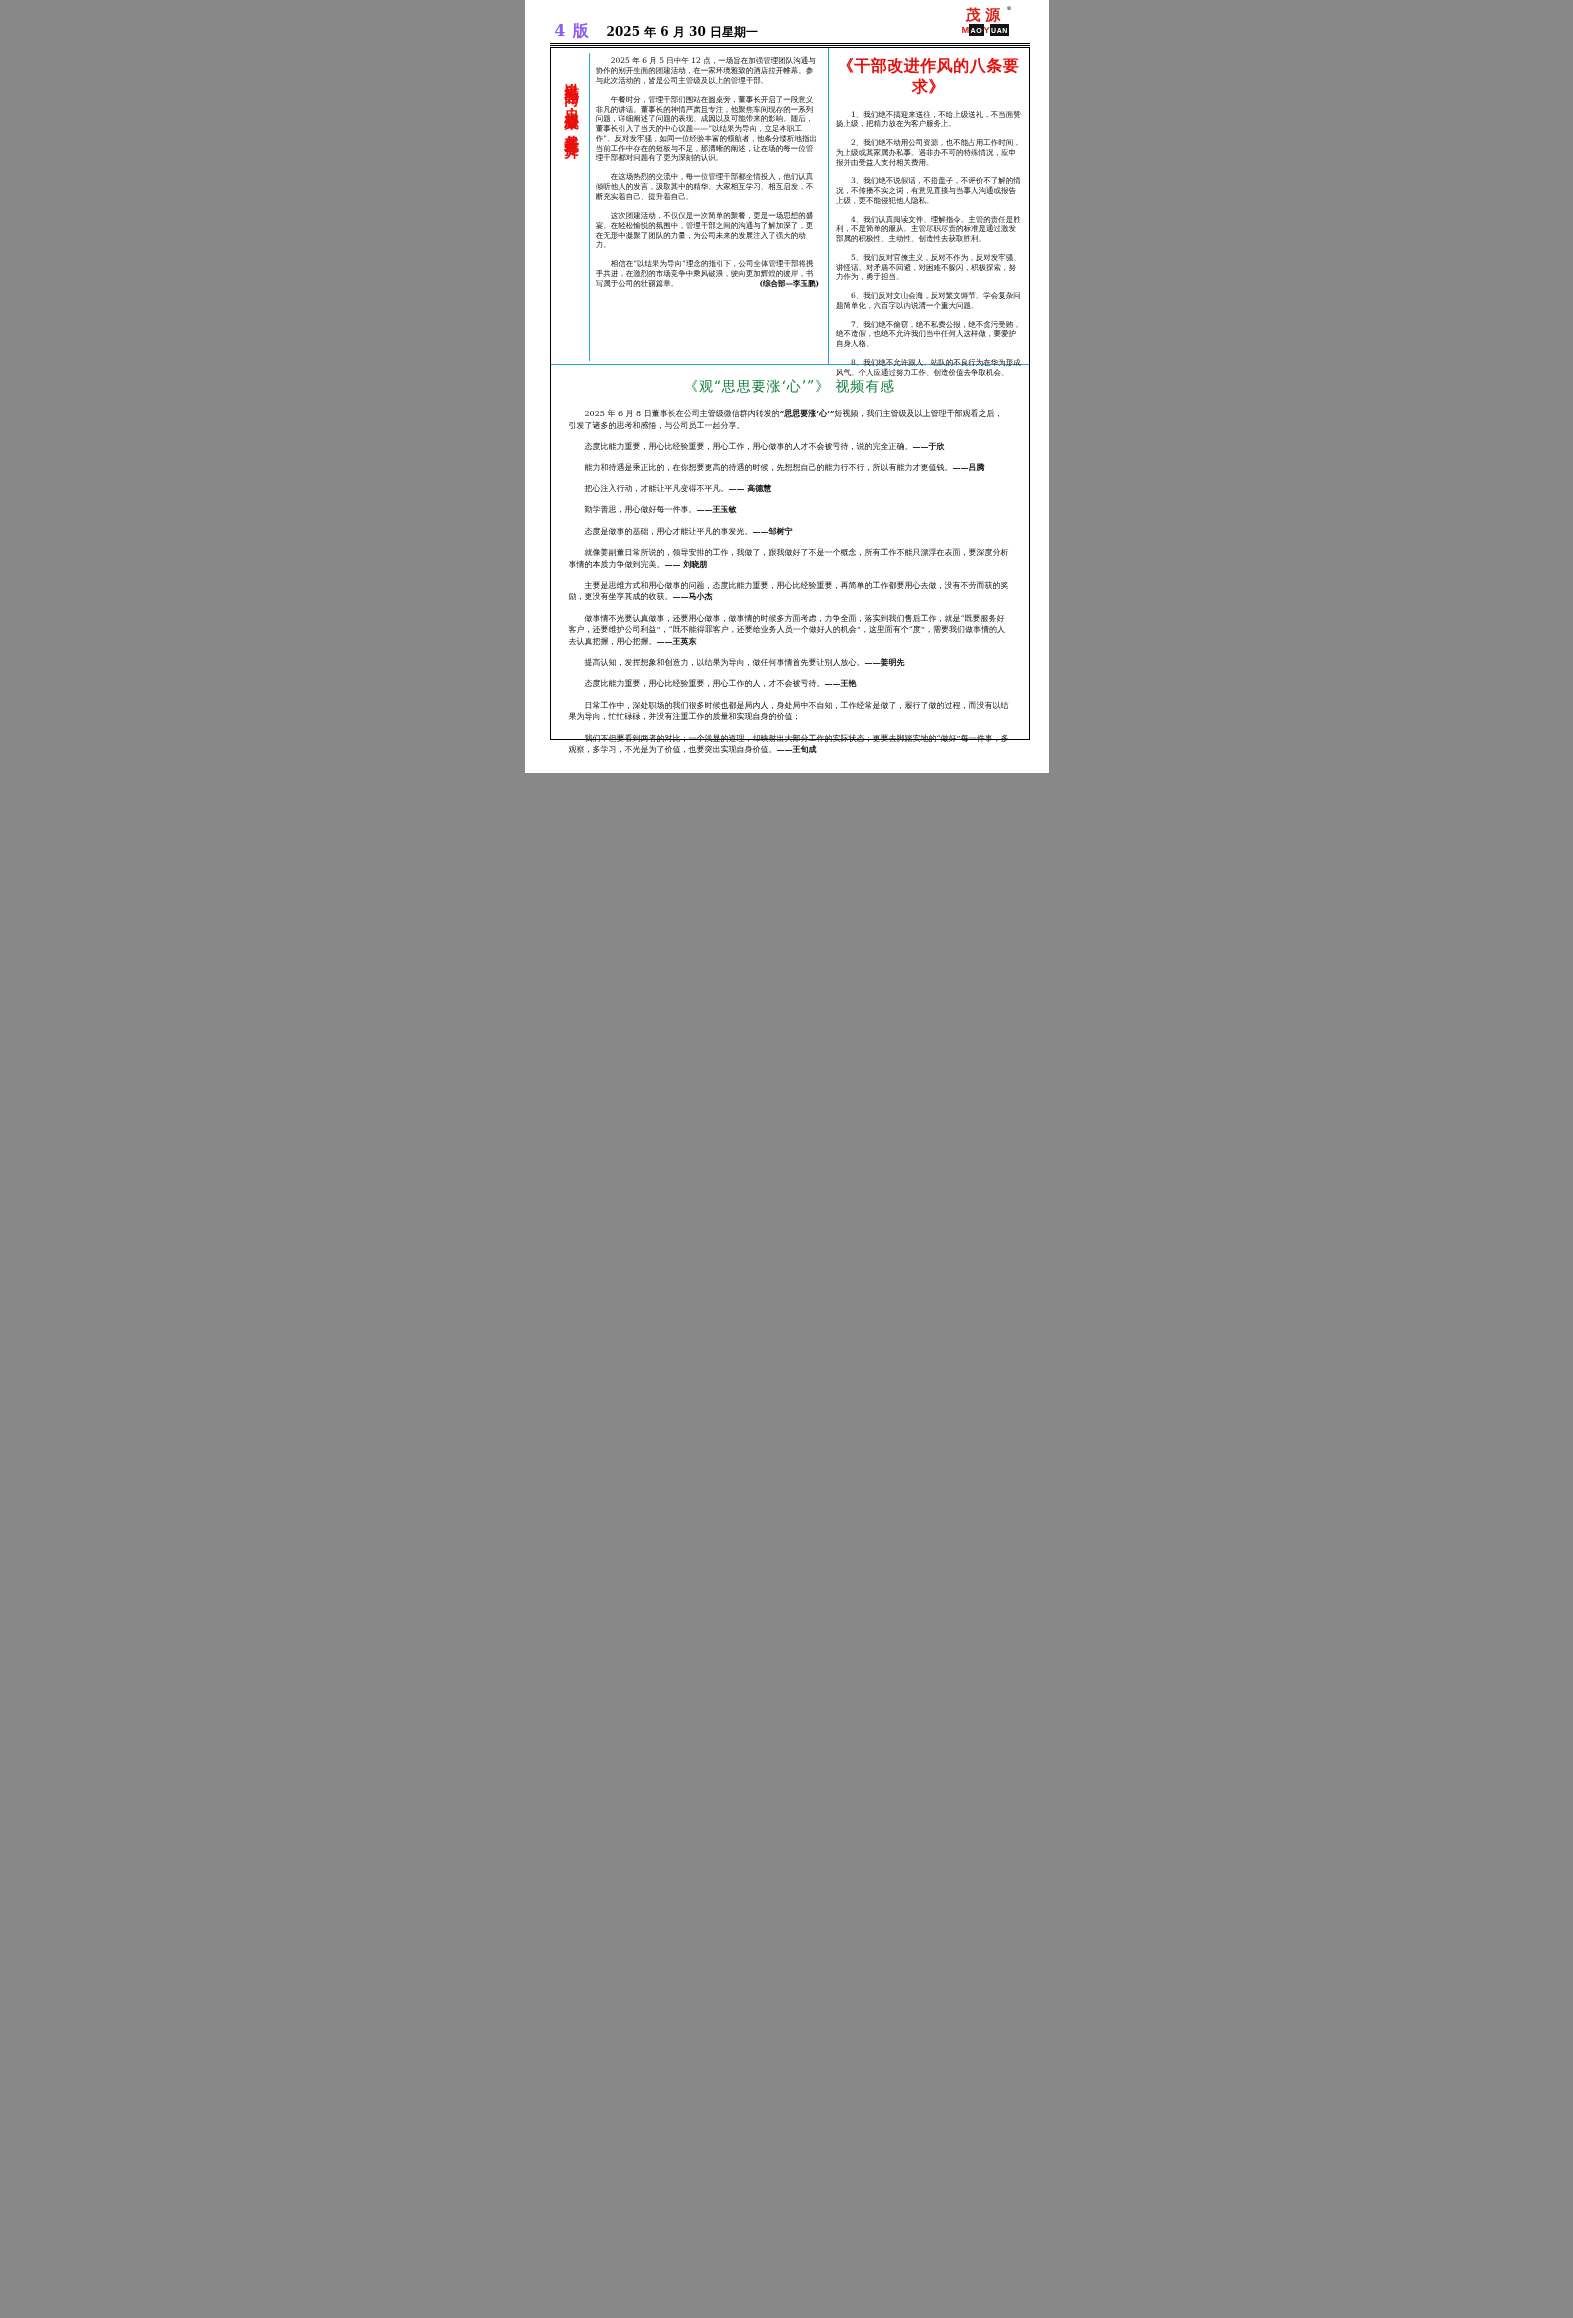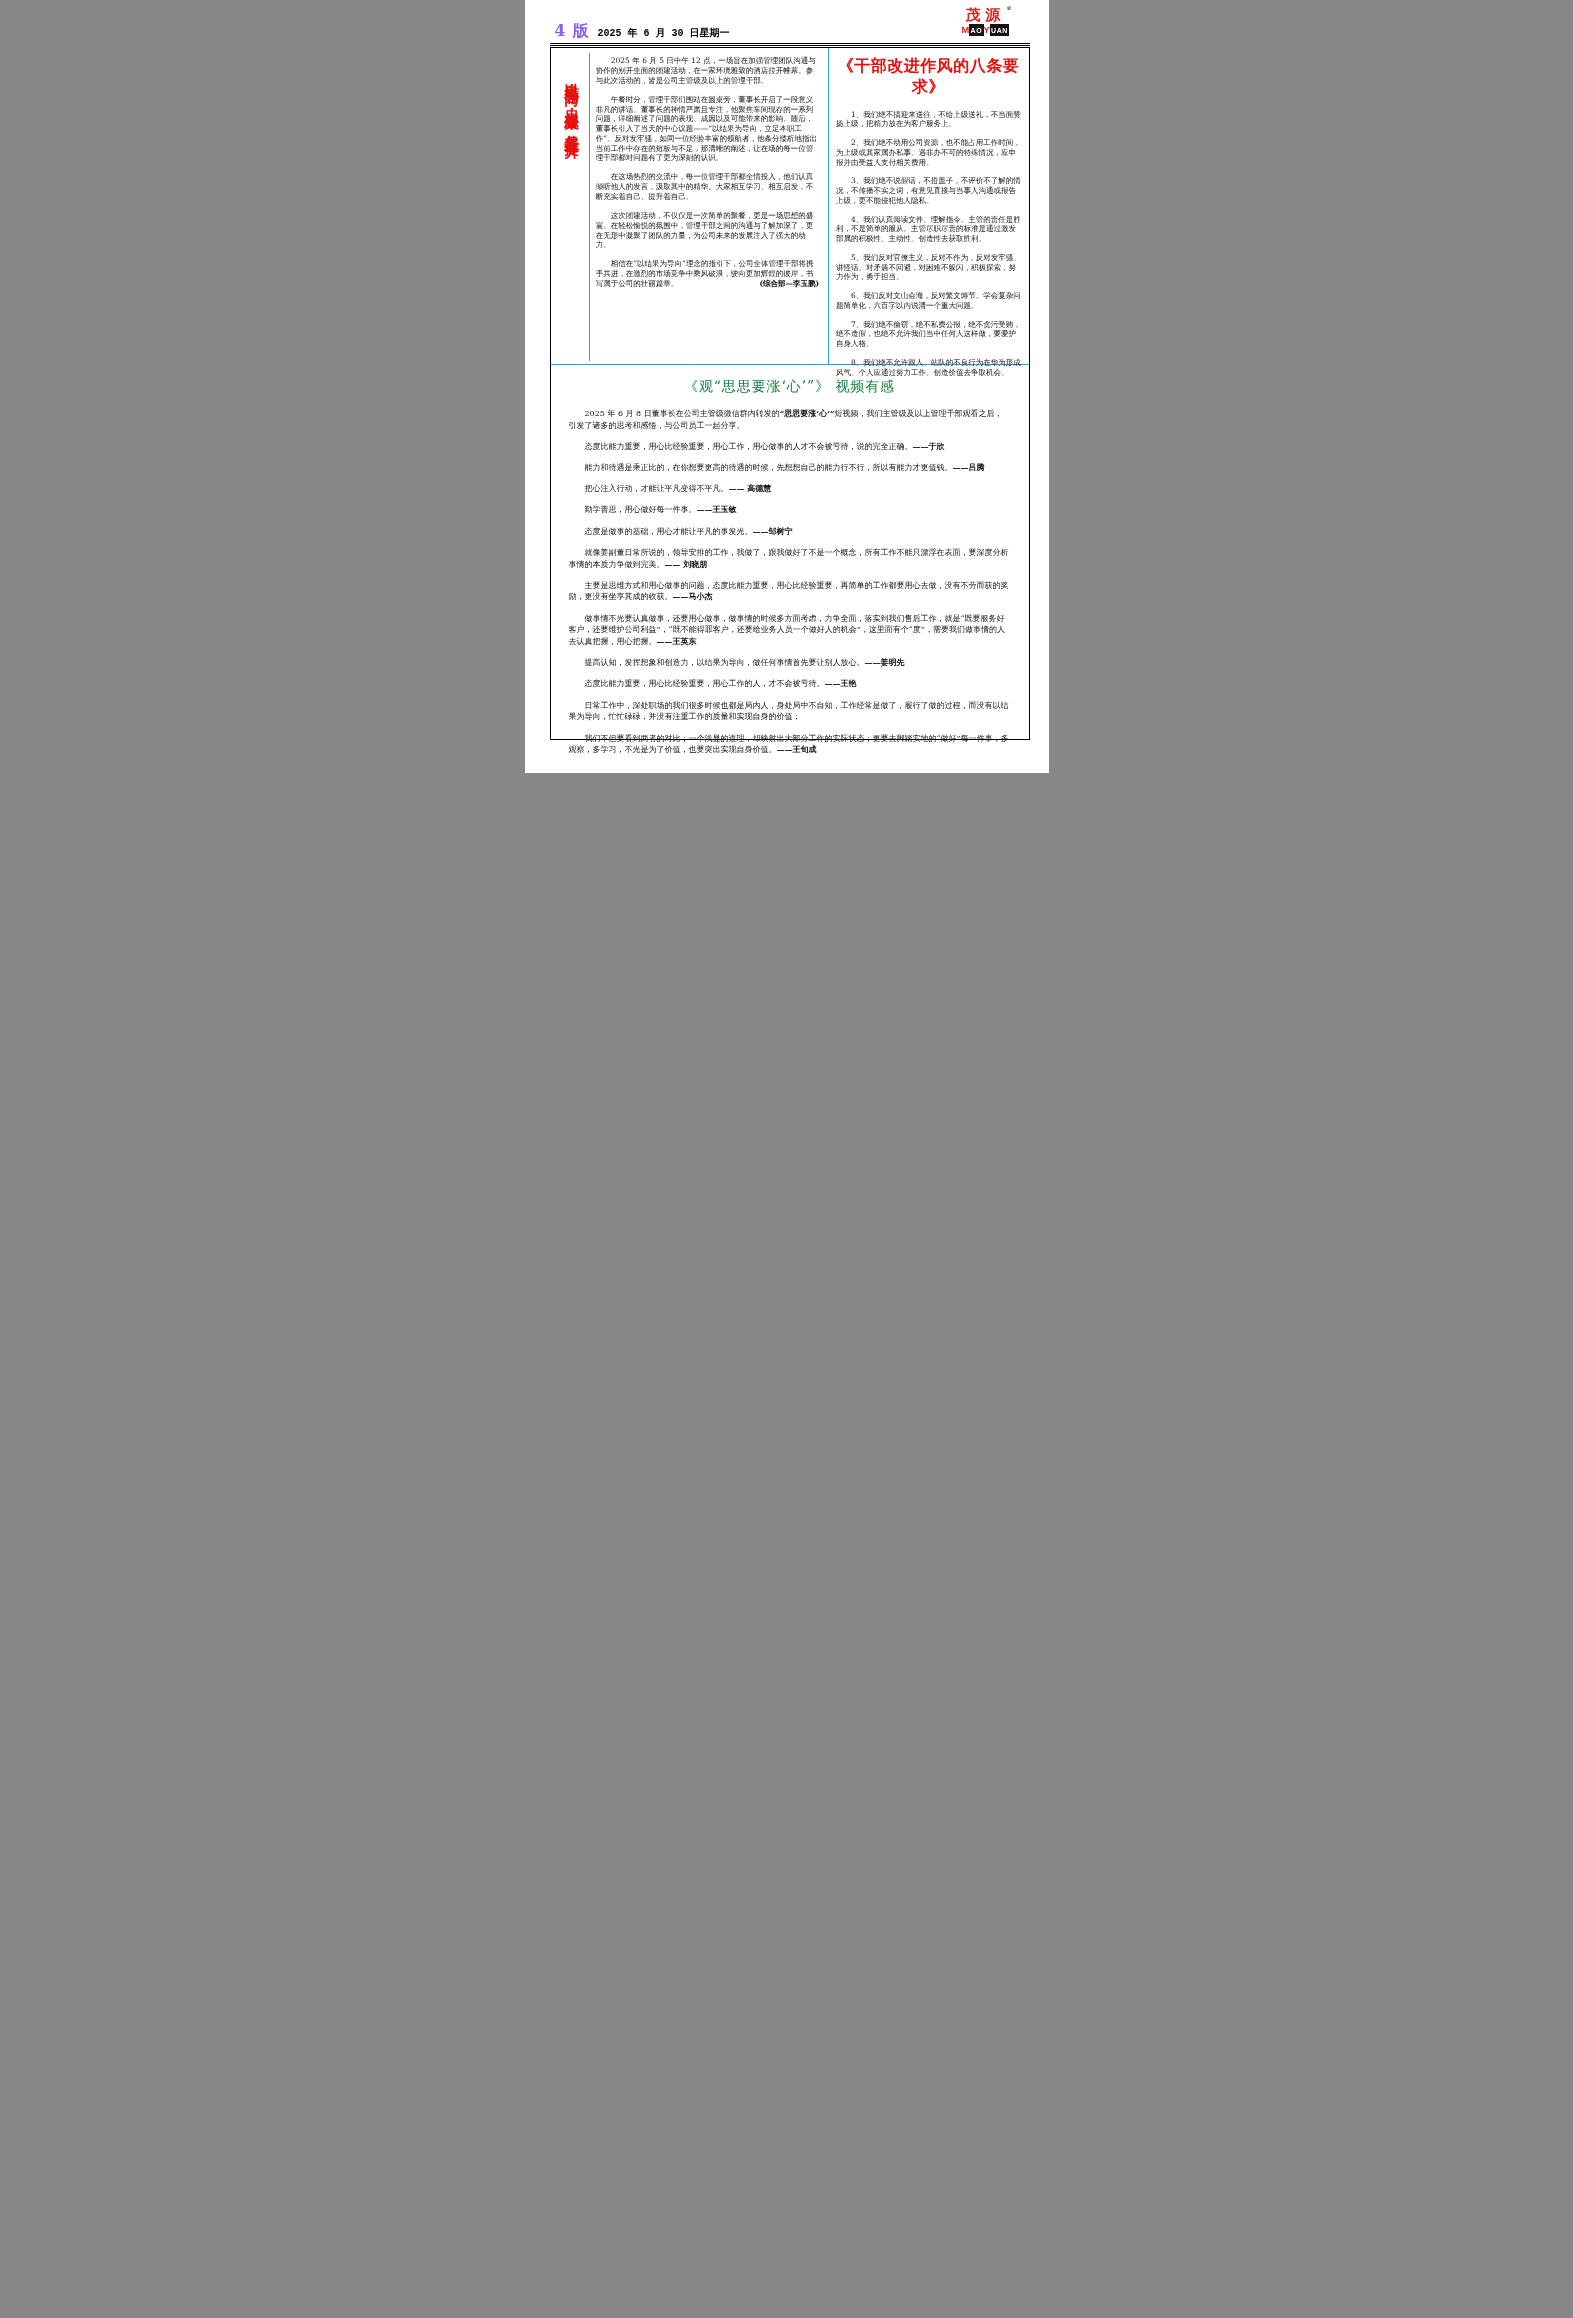--- a/index.html
+++ b/index.html
@@ -9,21 +9,21 @@
     margin:0 auto;
     background:#ffffff;
     font-family:"DejaVu Serif","Liberation Serif",serif;
     color:#111;
     overflow:hidden;
   }
   
   .header { position:absolute; top:8.4px; left:25px; right:18.7px; height:34px; }
   .edition-line { position:absolute; left:4.7px; bottom:0.9px; white-space:nowrap; }
   .edition { color:#8b5cf6; font-weight:bold; font-size:16px; letter-spacing:0.9px; }
-  .pub-date { color:#000; font-weight:bold; font-size:10px; margin-left:8px;font-family:Liberation Mono, monospace; }
+  .pub-date { color:#000; font-weight:bold; font-size:12px; margin-left:17px; }
   .logo { position:absolute; right:14px; top:0; width:61px; text-align:center; line-height:1; }
   .logo-cn-row { position:relative; display:inline-block; }
   .logo-cn { color:#d9261c; font-size:15px; font-weight:bold; letter-spacing:4.7px;
              font-family:"DejaVu Serif","Liberation Serif",serif; }
   .logo-reg { position:absolute; right:-6.5px; top:-2.8px; color:#222; font-size:5.1px; font-weight:bold; }
   .logo-en { display:flex; justify-content:center; align-items:center; margin-top:0.9px; }
   .logo-en .red-letter { color:#d9261c; font-weight:bold; font-size:9.3px; font-family:"Liberation Sans",sans-serif; }
   .logo-en .blk {
     background:#141414; color:#fff; font-weight:bold; font-size:7px;
     font-family:"Liberation Sans",sans-serif; letter-spacing:0.5px;

